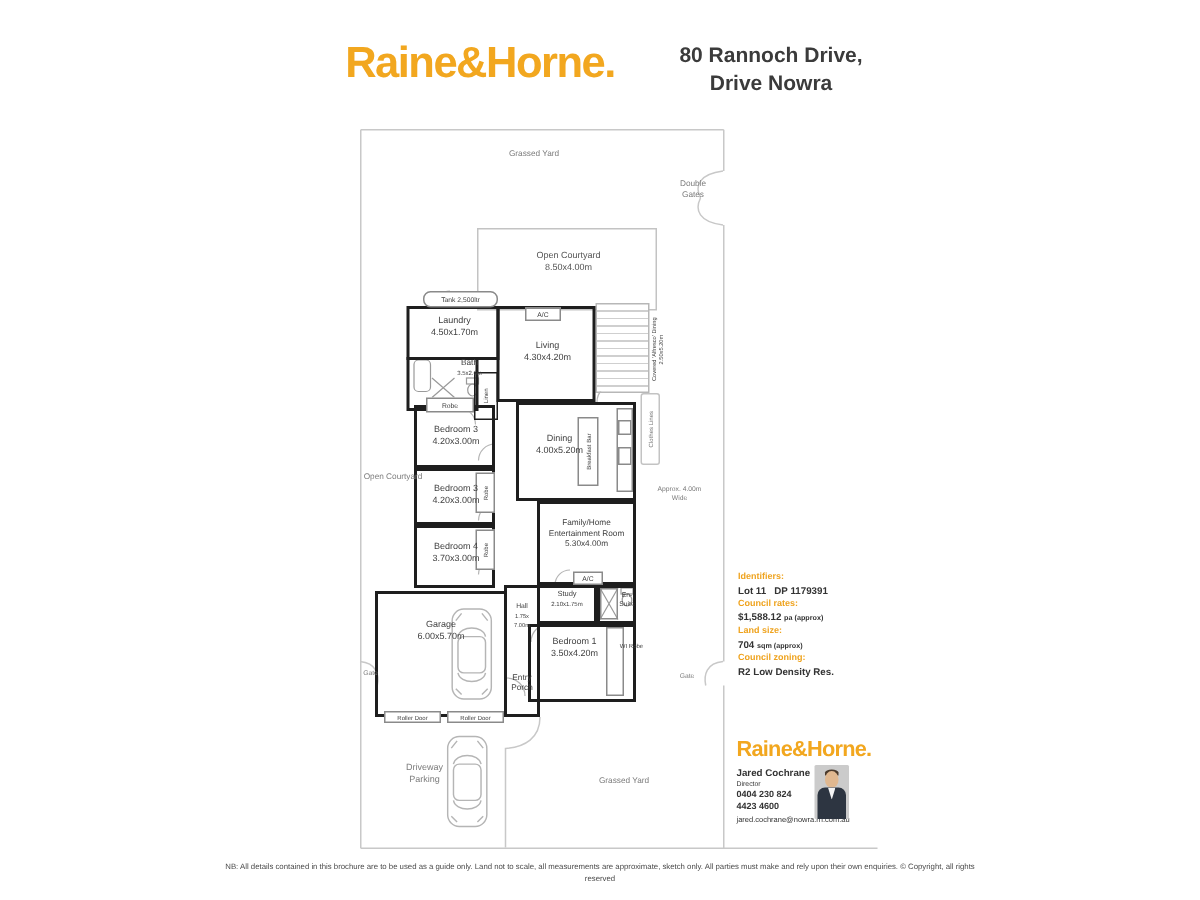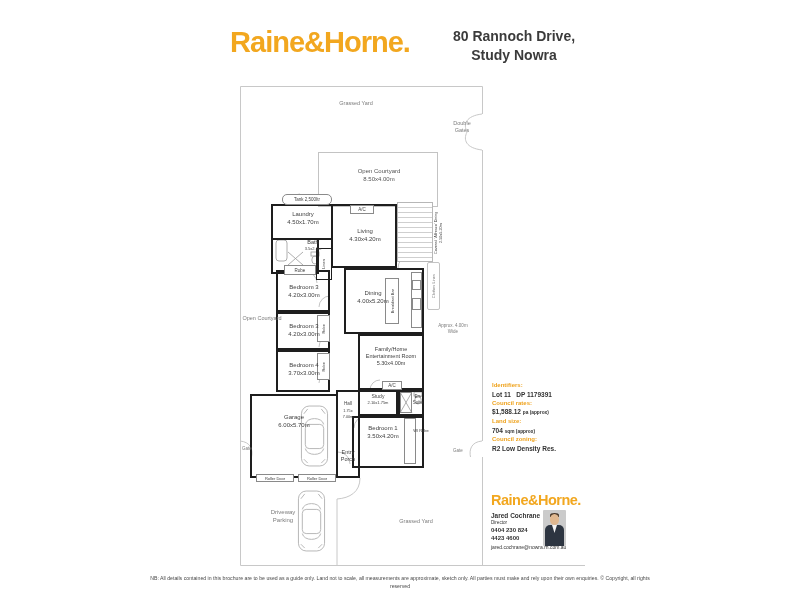--- a/index.html
+++ b/index.html
@@ -42,21 +42,21 @@
   .foot{position:absolute;left:150px;top:575px;width:500px;text-align:center;font-size:5.2px;color:#4a4a4a;line-height:1.5;z-index:5;}
 </style>
 </head>
 <body>
 
 <div class="page">
 
   <div class="logo-main">Raine&amp;Horne.</div>
   <div class="addr">
     <div>80 Rannoch Drive,</div>
-    <div>Study Nowra</div>
+    <div>Drive Nowra</div>
   </div>
 
   <svg class="linework" width="800" height="600" viewBox="0 0 800 600">
     <defs>
       <symbol id="car" viewBox="0 0 30 66">
         <rect x="1.5" y="2" width="27" height="62" rx="8" fill="#ffffff" stroke="#b5b5b5"></rect>
         <rect x="5.5" y="21" width="19" height="25" rx="4" fill="none" stroke="#b5b5b5"></rect>
         <path d="M5.5,21 C7,13 23,13 24.5,21" fill="none" stroke="#b5b5b5"></path>
         <path d="M5.5,46 C7,54 23,54 24.5,46" fill="none" stroke="#b5b5b5"></path>
         <path d="M4,10 L8,5 M26,10 L22,5 M4,57 L8,61 M26,57 L22,61" fill="none" stroke="#b5b5b5"></path>

